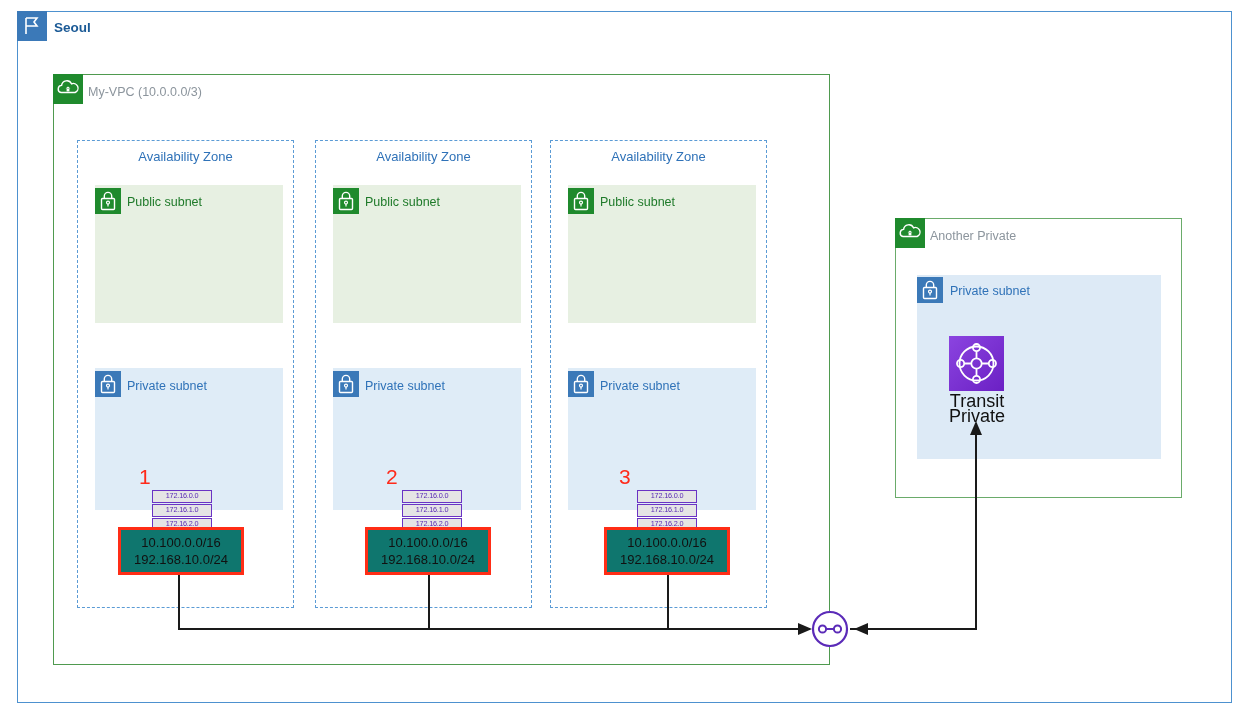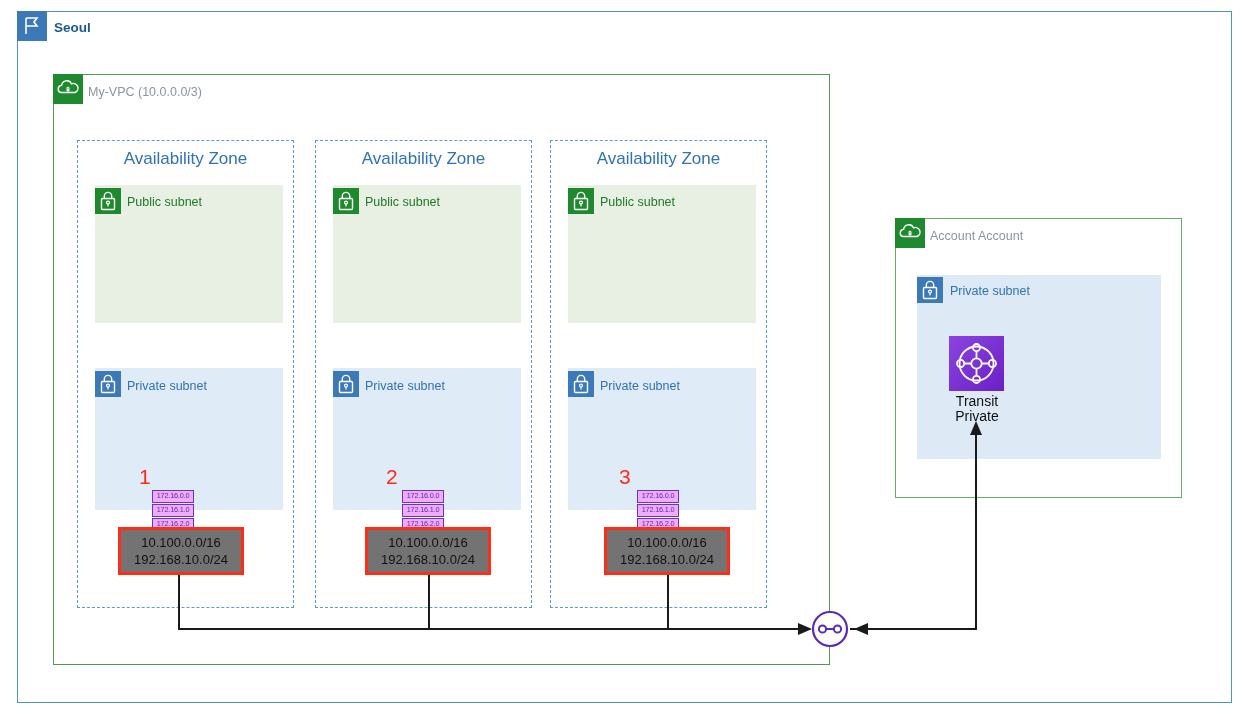--- a/index.html
+++ b/index.html
@@ -24,54 +24,54 @@
   
   .acct{left:895px;top:218px;width:287px;height:280px;
         border:1.5px solid #6aab6a;background:#ffffff;}
   .acct-tab{left:895px;top:218px;width:30px;height:30px;background:#1f8a2d;}
   .acct-label{left:930px;top:229px;color:#8c959d;font-size:12.5px;}
 
   
   .az{top:140px;width:217px;height:468px;
       border:1.5px dashed #5b9bd5;background:transparent;}
   .az-label{top:149px;width:217px;text-align:center;color:#2f72b8;
-            font-size:17px;}
+            font-size:13px;}
 
   
   .subnet{width:188px;}
   .pub{top:185px;height:138px;background:#e7f0e2;}
   .priv{top:368px;height:142px;background:#dfecf7;}
   .acct-priv{left:917px;top:275px;width:244px;height:184px;background:#ddeaf6;}
 
   .sn-icon{width:26px;height:26px;}
   .sn-icon.green{background:#1f8a2d;}
   .sn-icon.blue{background:#3b79b8;}
   .sn-text{font-size:12.5px;}
   .sn-text.green{color:#1f7a2a;}
   .sn-text.blue{color:#2f72b8;}
 
   
   .idx{color:#ff2a1a;font-size:21px;font-weight:normal;line-height:1;}
 
   
-  .rt{width:42px;height:13px;border:1.5px solid #6a33c4;background:#f0abfc;
+  .rt{width:60px;height:13px;border:1.5px solid #6a33c4;background:#e5e5e5;
       color:#5a29b5;font-size:7.3px;line-height:10px;text-align:center;
       letter-spacing:-0.2px;}
 
   
-  .cidr{width:126px;height:48px;border:3px solid #ff2d16;background:#737373;
+  .cidr{width:126px;height:48px;border:3px solid #ff2d16;background:#0f766e;
         display:flex;flex-direction:column;align-items:center;
         justify-content:center;}
   .cidr div{font-size:13px;color:#111;line-height:17px;}
 
   
   .tgw-icon{left:949px;top:336px;width:55px;height:55px;
      background:linear-gradient(135deg,#8b44e0 0%,#6b20c4 100%);}
   .tgw-label{left:917px;top:394px;width:120px;text-align:center;
-     font-size:14px;color:#111;line-height:15px;}
+     font-size:18px;color:#111;line-height:15px;}
 
   
   .vline{background:#1a1a1a;width:1.6px;}
   .hline{background:#1a1a1a;height:1.6px;}
   .pcx{left:810px;top:609px;width:40px;height:40px;}
   svg{display:block;overflow:visible;}
 </style>
 </head>
 <body>
 
@@ -214,21 +214,21 @@
   </div>
 
   <div class="abs acct"></div>
   <div class="abs acct-tab">
     <svg width="30" height="30" viewBox="0 0 30 30">
       <path d="M8 18.5 a3.6 3.6 0 0 1 0.6 -7.1 a5.2 5.2 0 0 1 9.9 -1.6 a4.3 4.3 0 0 1 3.6 8.7 z" fill="none" stroke="#ffffff" stroke-width="1.4"></path>
       <path d="M15 12.4 l2.4 2.1 h-4.8 z" fill="#ffffff"></path>
       <rect x="13.6" y="14.8" width="2.8" height="2.6" fill="#ffffff"></rect>
     </svg>
   </div>
-  <div class="abs acct-label">Account Account</div>
+  <div class="abs acct-label">Another Private</div>
 
   <div class="abs acct-priv"></div>
   <div class="abs sn-icon blue" style="left:917px;top:277px">
     <svg width="26" height="26" viewBox="0 0 26 26">
       <rect x="6.5" y="10.5" width="13" height="11" rx="1" fill="none" stroke="#fff" stroke-width="1.4"></rect>
       <path d="M9.3 10.5 v-2.4 a3.7 3.7 0 0 1 7.4 0 v2.4" fill="none" stroke="#fff" stroke-width="1.4"></path>
       <circle cx="13" cy="14.6" r="1.5" fill="none" stroke="#fff" stroke-width="1.2"></circle>
       <path d="M13 15.8 v2.6" stroke="#fff" stroke-width="1.2"></path>
     </svg>
   </div>

